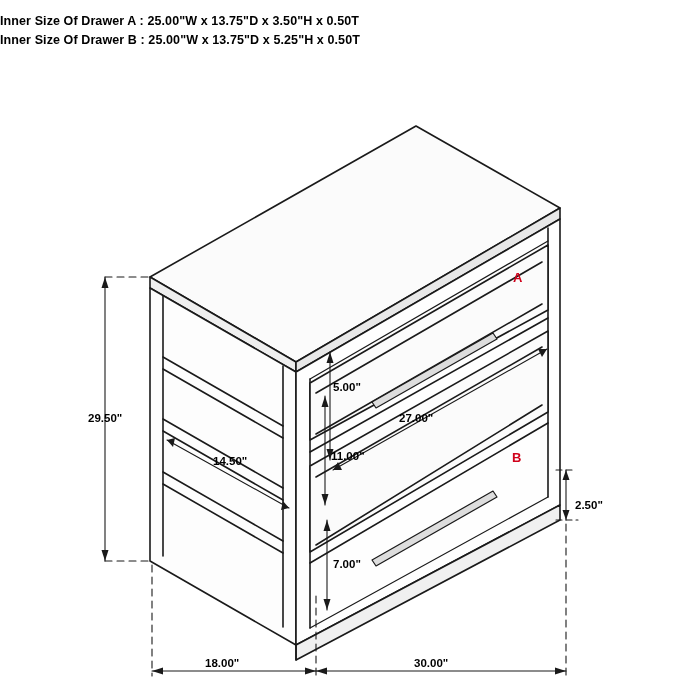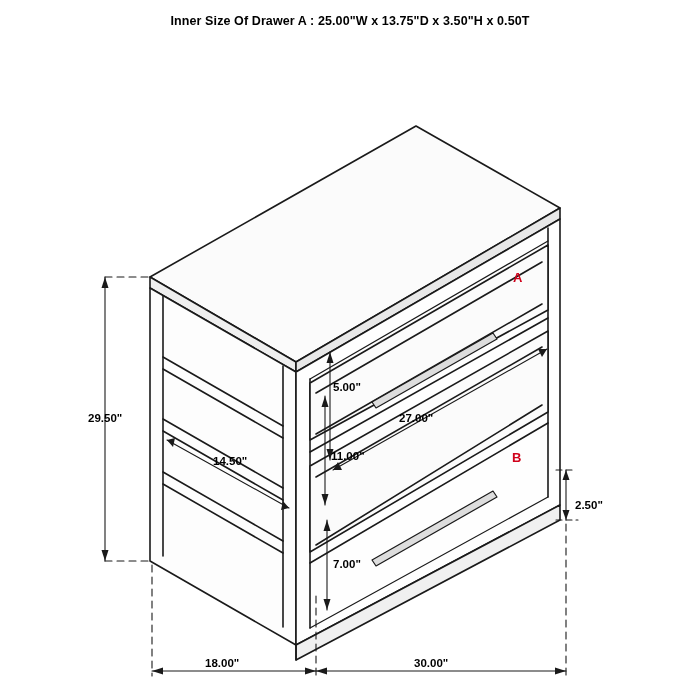--- a/index.html
+++ b/index.html
@@ -18,21 +18,20 @@
   #stage {
     position: relative;
     width: 700px;
     height: 700px;
   }
   .header {
     position: absolute;
     top: 12px;
     left: 0;
     width: 700px;
-    text-align: center;
     font-size: 12.5px;
     font-weight: bold;
     line-height: 19px;
     letter-spacing: 0.1px;
   }
   .header div { white-space: nowrap; }
   svg#drawing {
     position: absolute;
     top: 0;
     left: 0;
@@ -51,20 +50,21 @@
     color: #d0021b;
   }
 </style>
 </head>
 <body>
 
 <div id="stage">
 
   <div class="header">
     <div>Inner Size Of Drawer A : 25.00"W x 13.75"D x 3.50"H x 0.50T</div>
+    <div>Inner Size Of Drawer B : 25.00"W x 13.75"D x 5.25"H x 0.50T</div>
   </div>
 
   <svg id="drawing" width="700" height="700" viewBox="0 0 700 700">
     <g fill="none" stroke="#1a1a1a" stroke-width="1.6" stroke-linejoin="round" stroke-linecap="round">
 
       <g>
         <polygon points="150,277 416,126 560,208 296,362" fill="#fbfbfb"></polygon>
         <polygon points="150,277 150,288 296,372 296,362" fill="#efefef"></polygon>
         <polygon points="296,362 296,372 560,219 560,208" fill="#e8e8e8"></polygon>
       </g>

